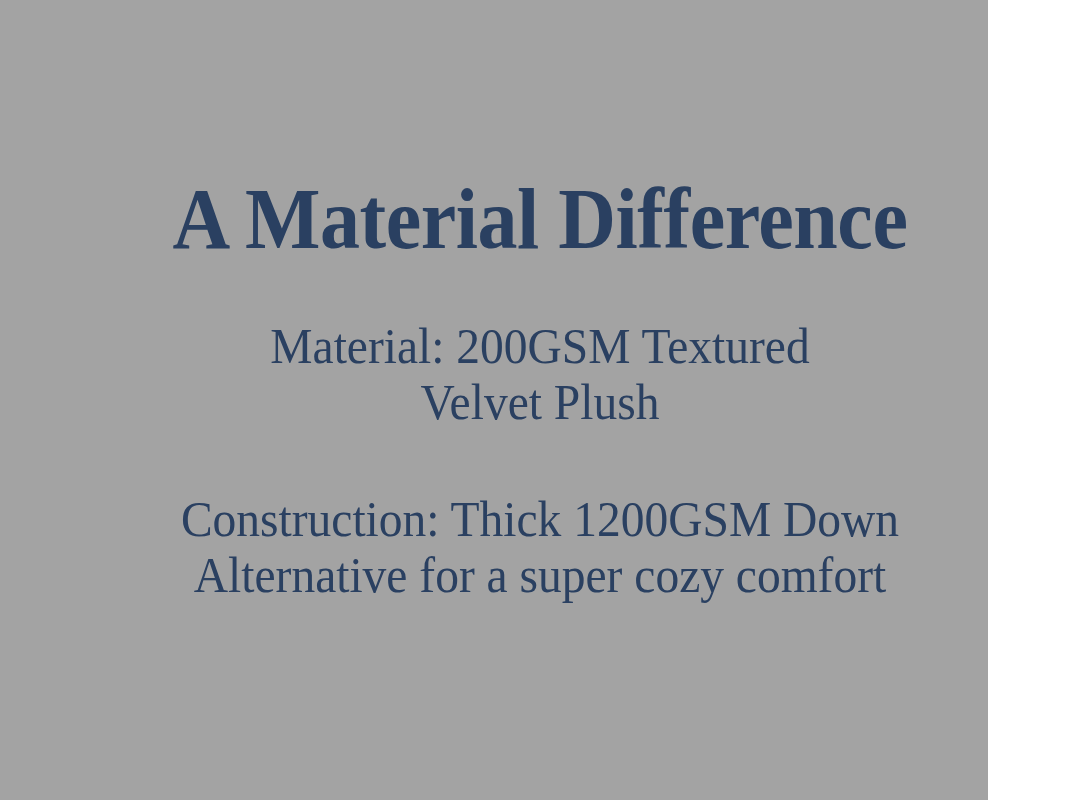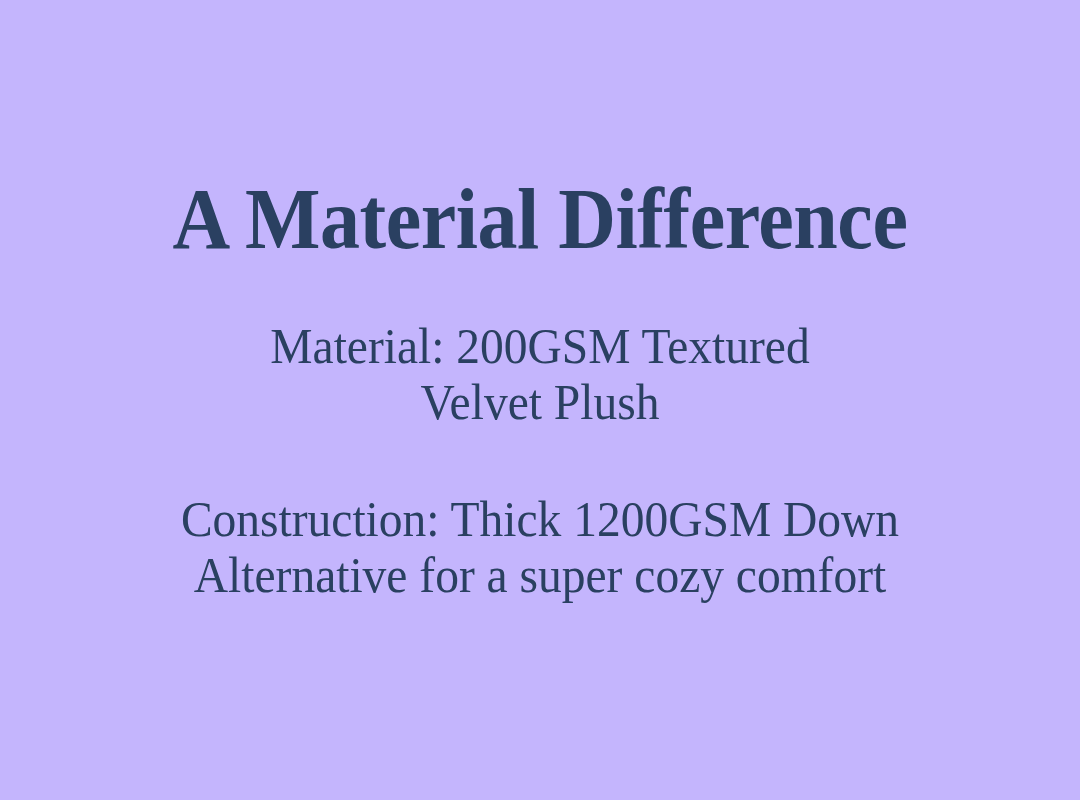--- a/index.html
+++ b/index.html
@@ -9,23 +9,23 @@
   body {
     width: 1080px;
     height: 800px;
     background: #ffffff;
     font-family: "Liberation Serif", "DejaVu Serif", serif;
     overflow: hidden;
   }
 
   .slide {
     position: relative;
-    width: 1080px;
+    width: 988px;
     height: 800px;
-    background: #c4b5fd;
+    background: #a3a3a3;
     box-sizing: border-box;
   }
 
   .content {
     position: absolute;
     left: 0;
     top: 0;
     width: 1080px;
     text-align: center;
   }

